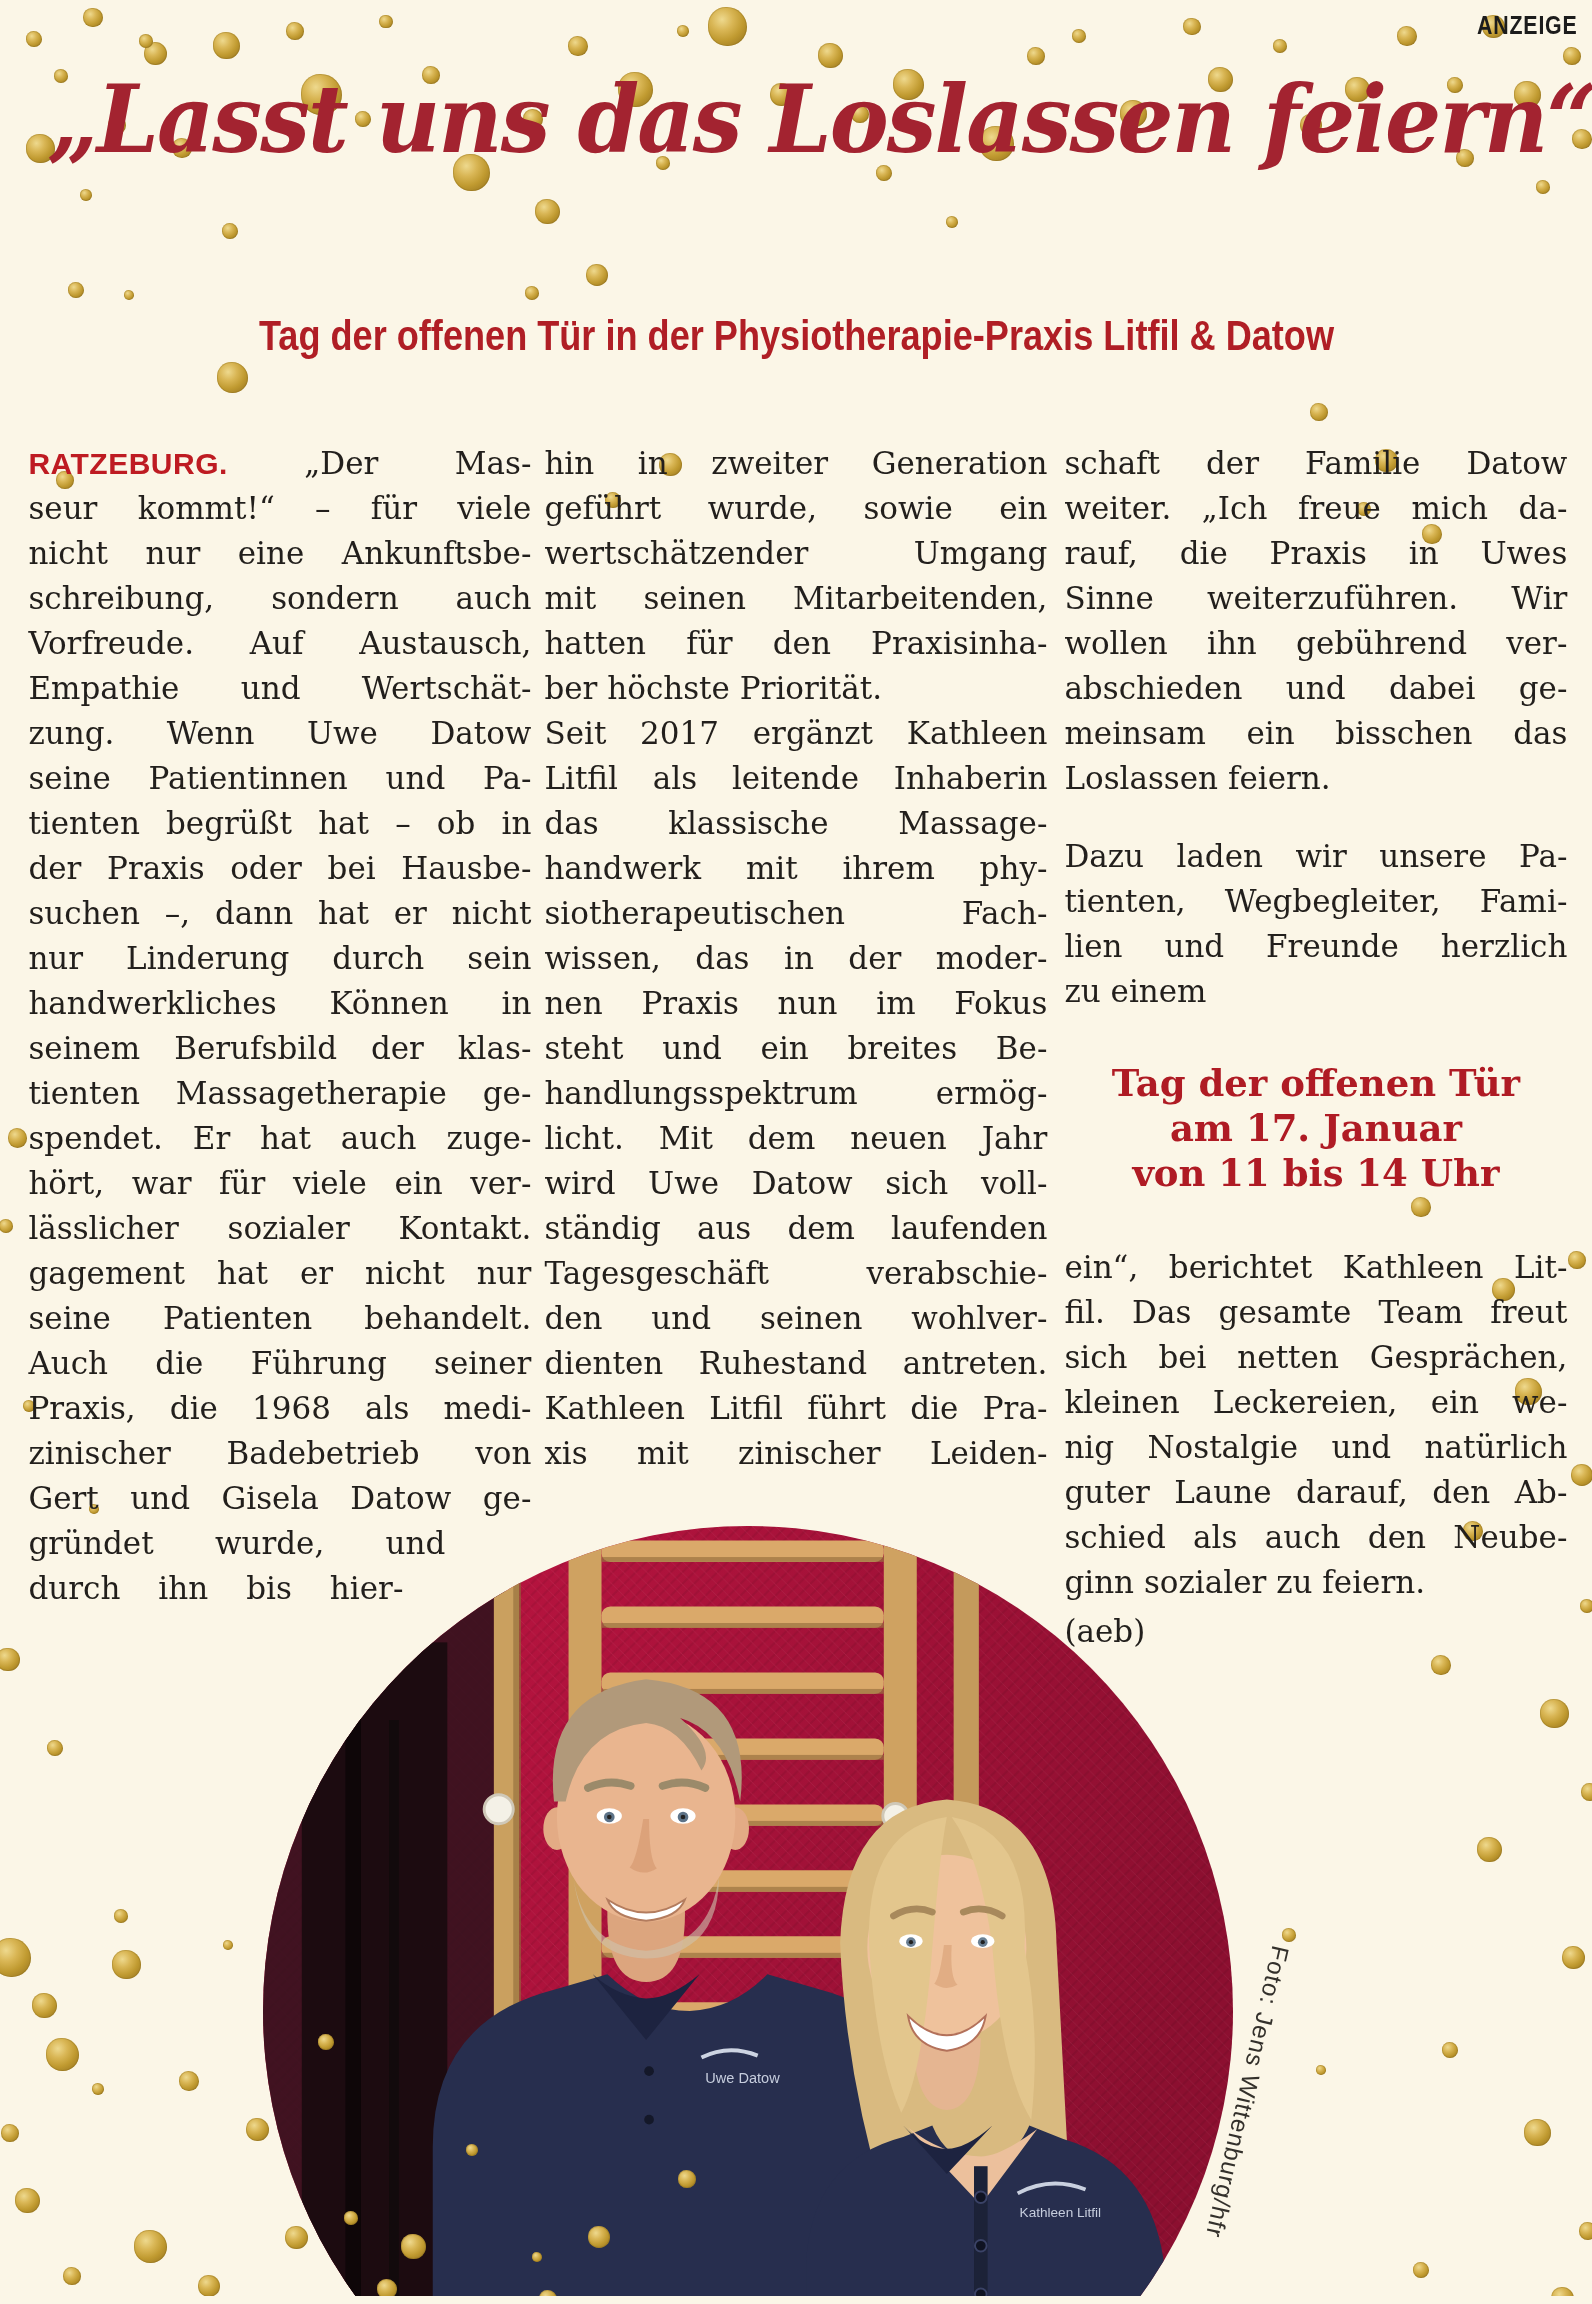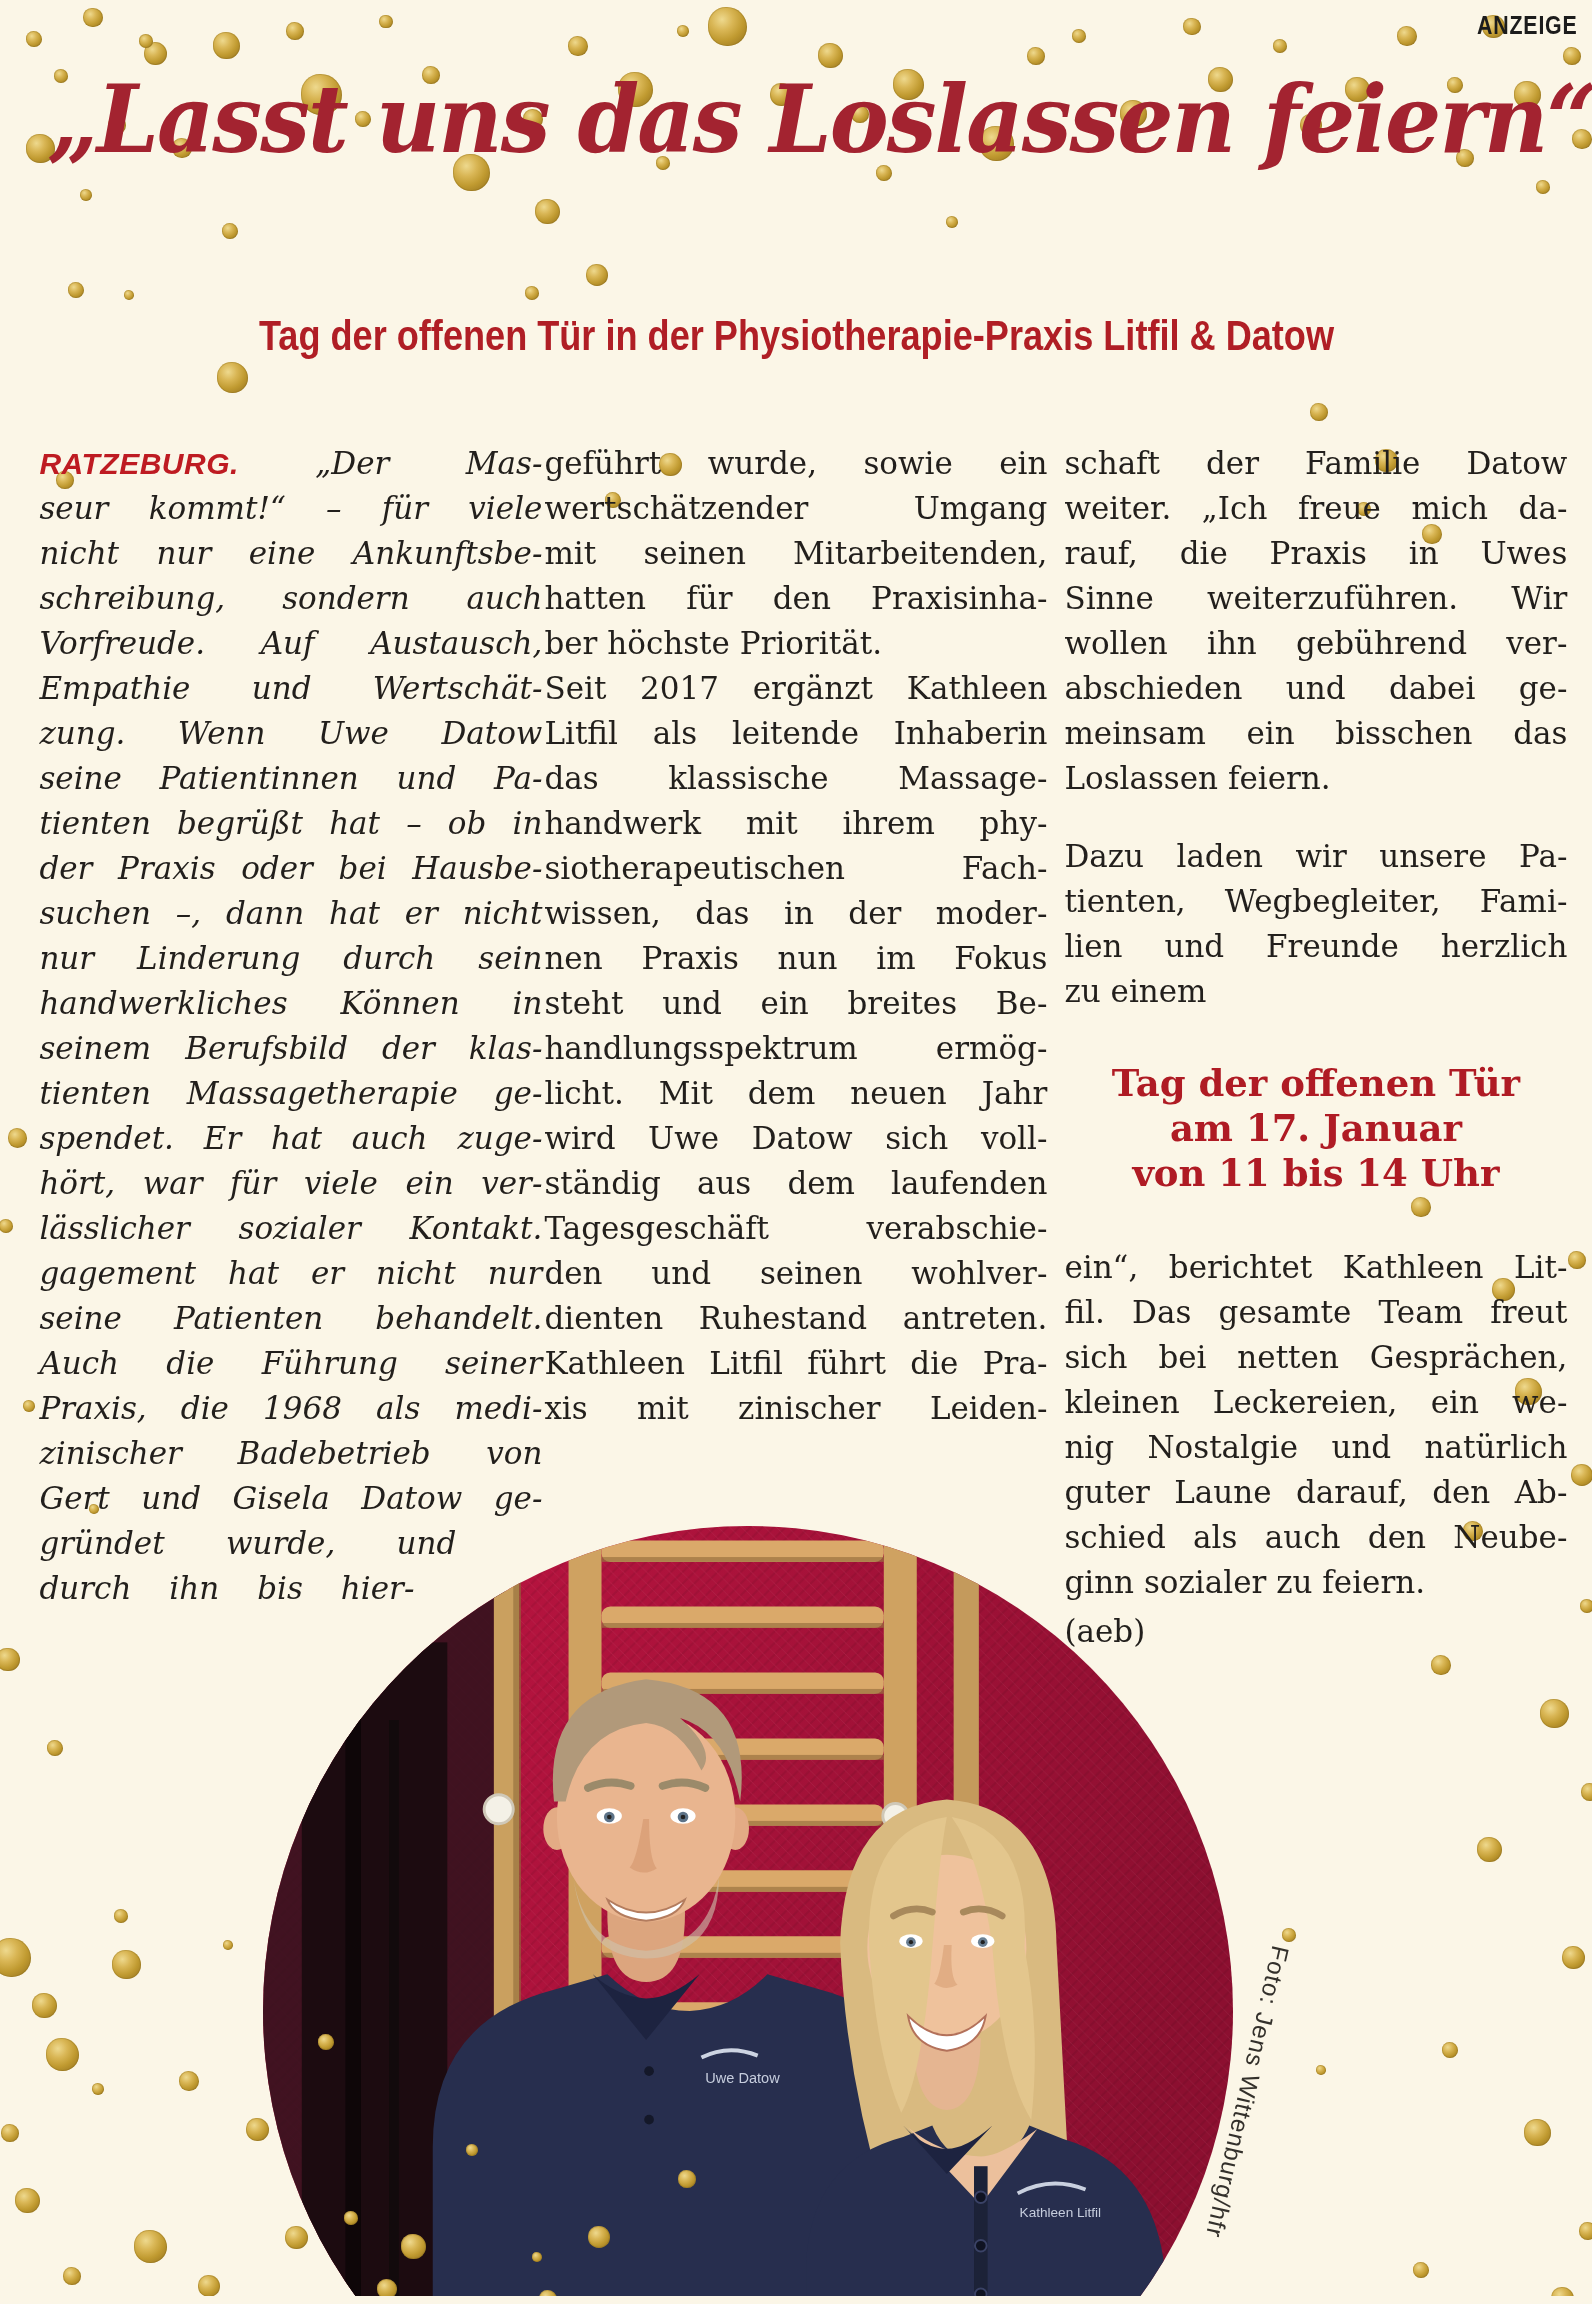--- a/index.html
+++ b/index.html
@@ -27,21 +27,21 @@
     font-family:"Liberation Sans",sans-serif;font-weight:700;font-size:42px;
     color:var(--subhead-red,#B01E25);
     transform:scaleX(.86);transform-origin:center top;
   }
   .columns{position:absolute;top:441px;left:24.4px;width:1544px;z-index:20;}
   .column{
     position:absolute;top:0;width:503px;
     font-family:"DejaVu Serif",serif;font-size:31px;line-height:45px;
     color:var(--body-text,#221F1C);
   }
-  #col1{left:15px;font-style:italic;} #col2{left:520px;} #col3{left:1040px;}
+  #col1{left:4px;} #col2{left:520px;} #col3{left:1040px;}
   .line{text-align:justify;text-align-last:justify;}
   .line.end{text-align-last:auto;}
   .lead{
     font-family:"Liberation Sans",sans-serif;font-weight:700;font-size:30px;
     letter-spacing:0.5px;color:var(--leadin-red,#BE1B22);
   }
   .event-box{
     text-align:center;font-weight:700;font-size:37px;line-height:45px;
     color:var(--event-red,#AF1B24);
   }
@@ -103,20 +103,21 @@
         <div class="line">Auch die Führung seiner</div>
         <div class="line">Praxis, die 1968 als medi-</div>
         <div class="line">zinischer Badebetrieb von</div>
         <div class="line">Gert und Gisela Datow ge-</div>
         <div class="line" style="width: 417px;">gründet wurde, und</div>
         <div class="line" style="width: 375px;">durch ihn bis hier-</div>
       </div>
     </div>
   <div class="column" id="col2">
       <div>
+        <div class="line">hin in zweiter Generation</div>
         <div class="line">geführt wurde, sowie ein</div>
         <div class="line">wertschätzender Umgang</div>
         <div class="line">mit seinen Mitarbeitenden,</div>
         <div class="line">hatten für den Praxisinha-</div>
         <div class="line end">ber höchste Priorität.</div>
       </div>
       <div>
         <div class="line">Seit 2017 ergänzt Kathleen</div>
         <div class="line">Litfil als leitende Inhaberin</div>
         <div class="line">das klassische Massage-</div>

